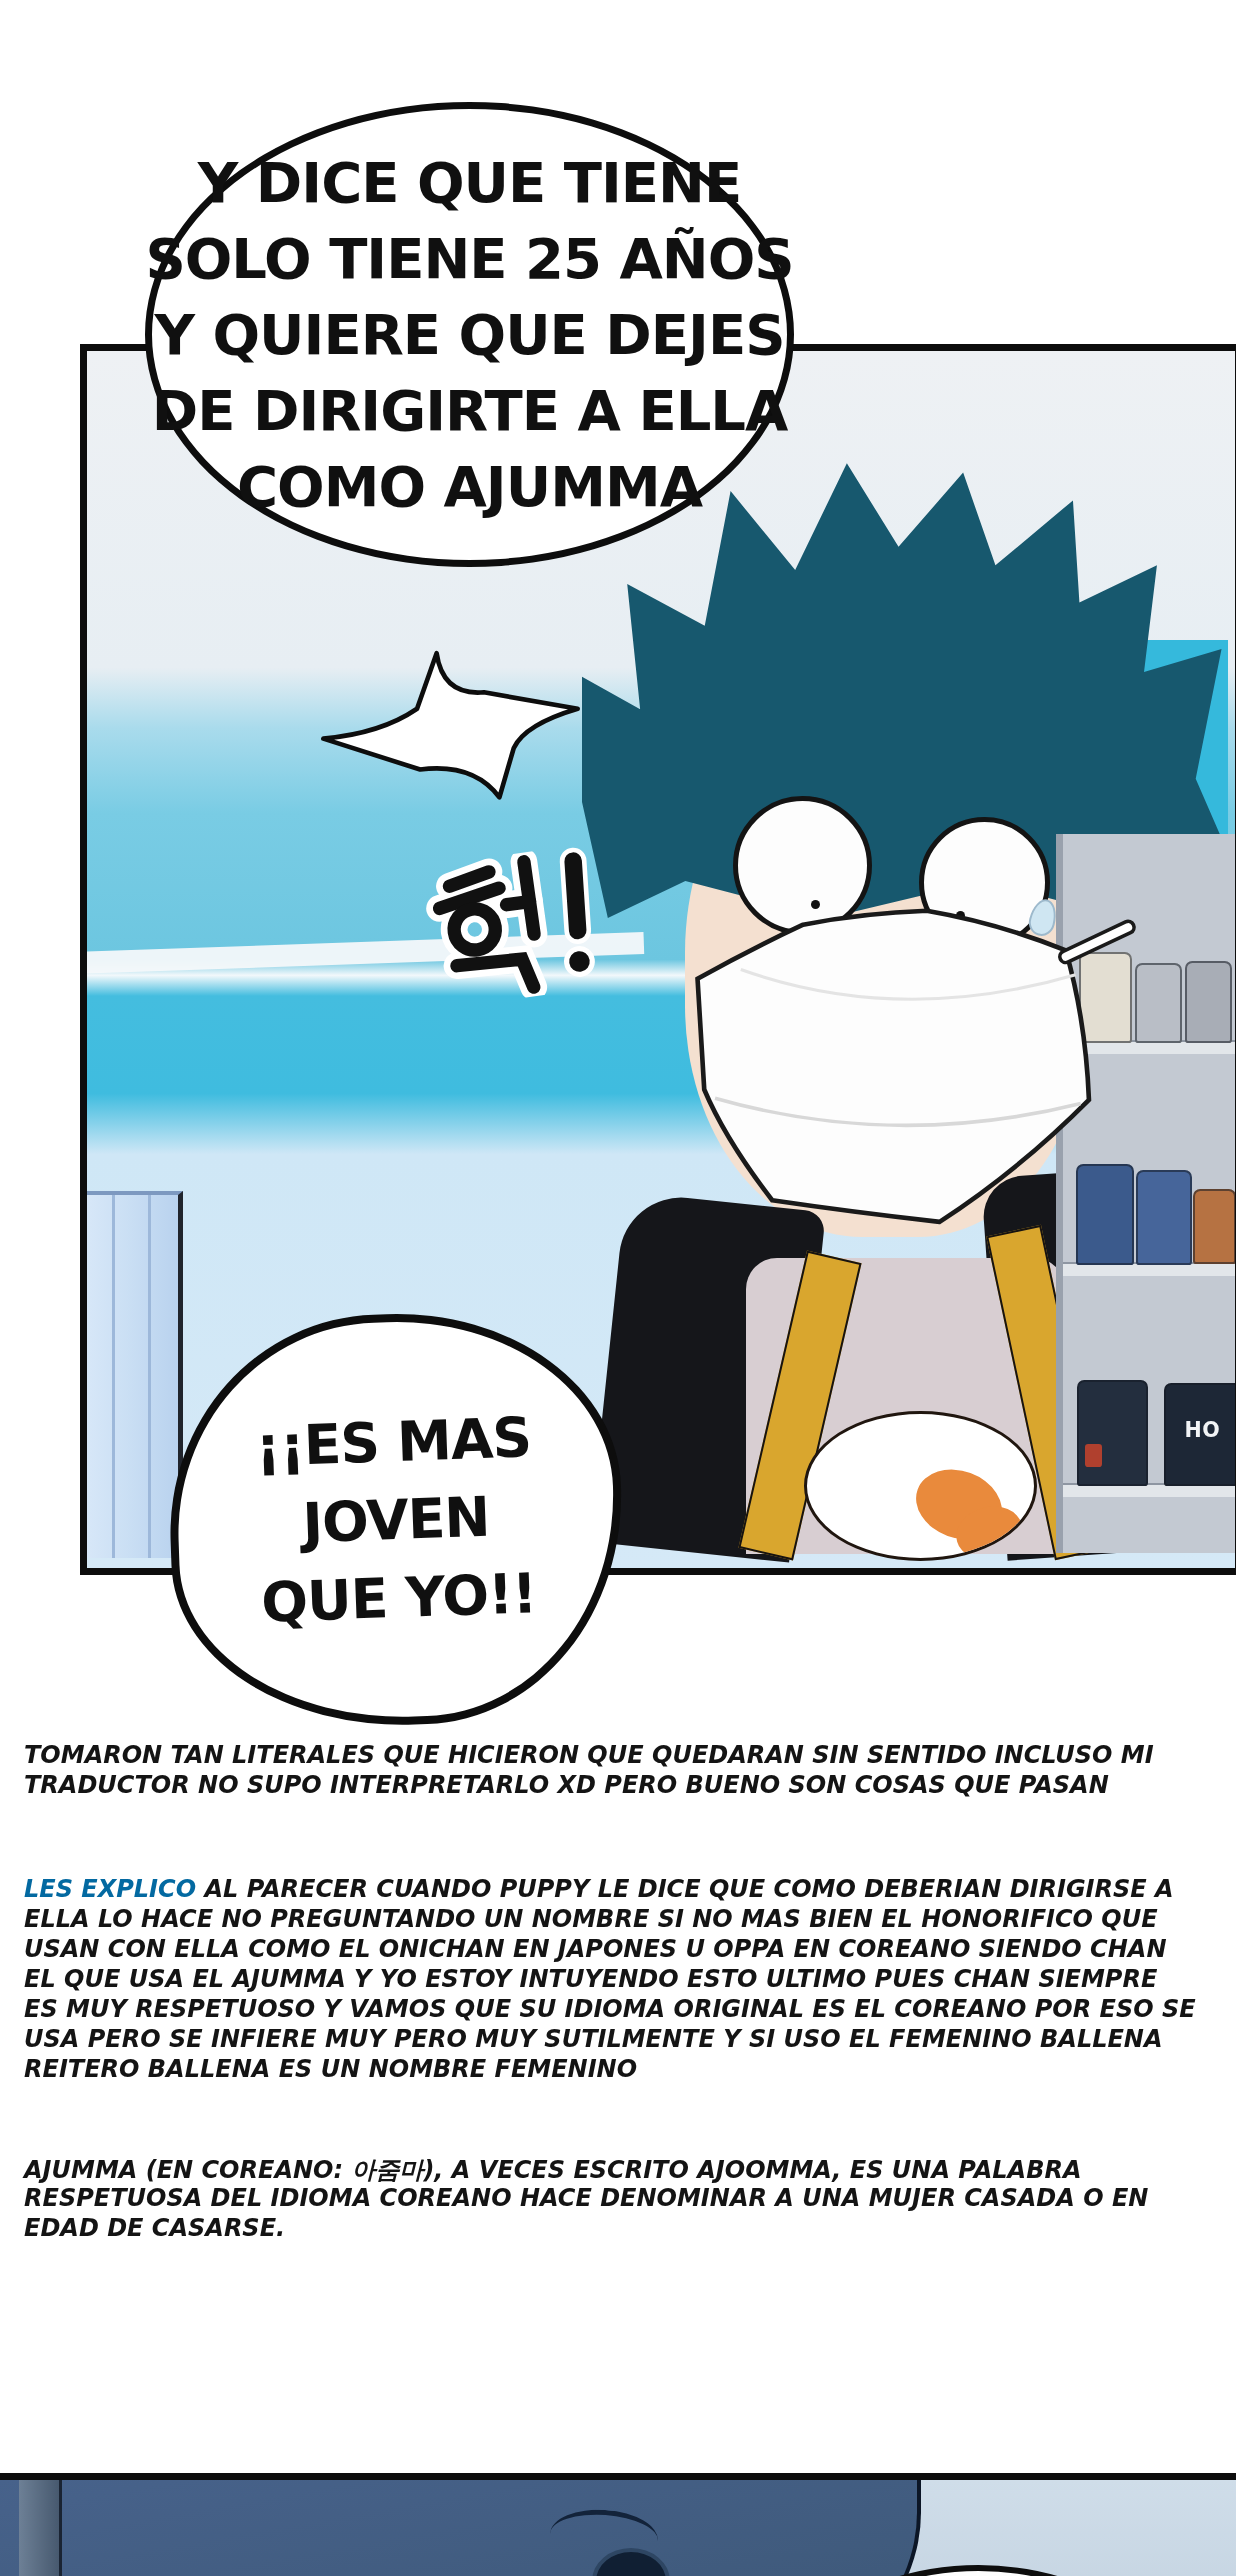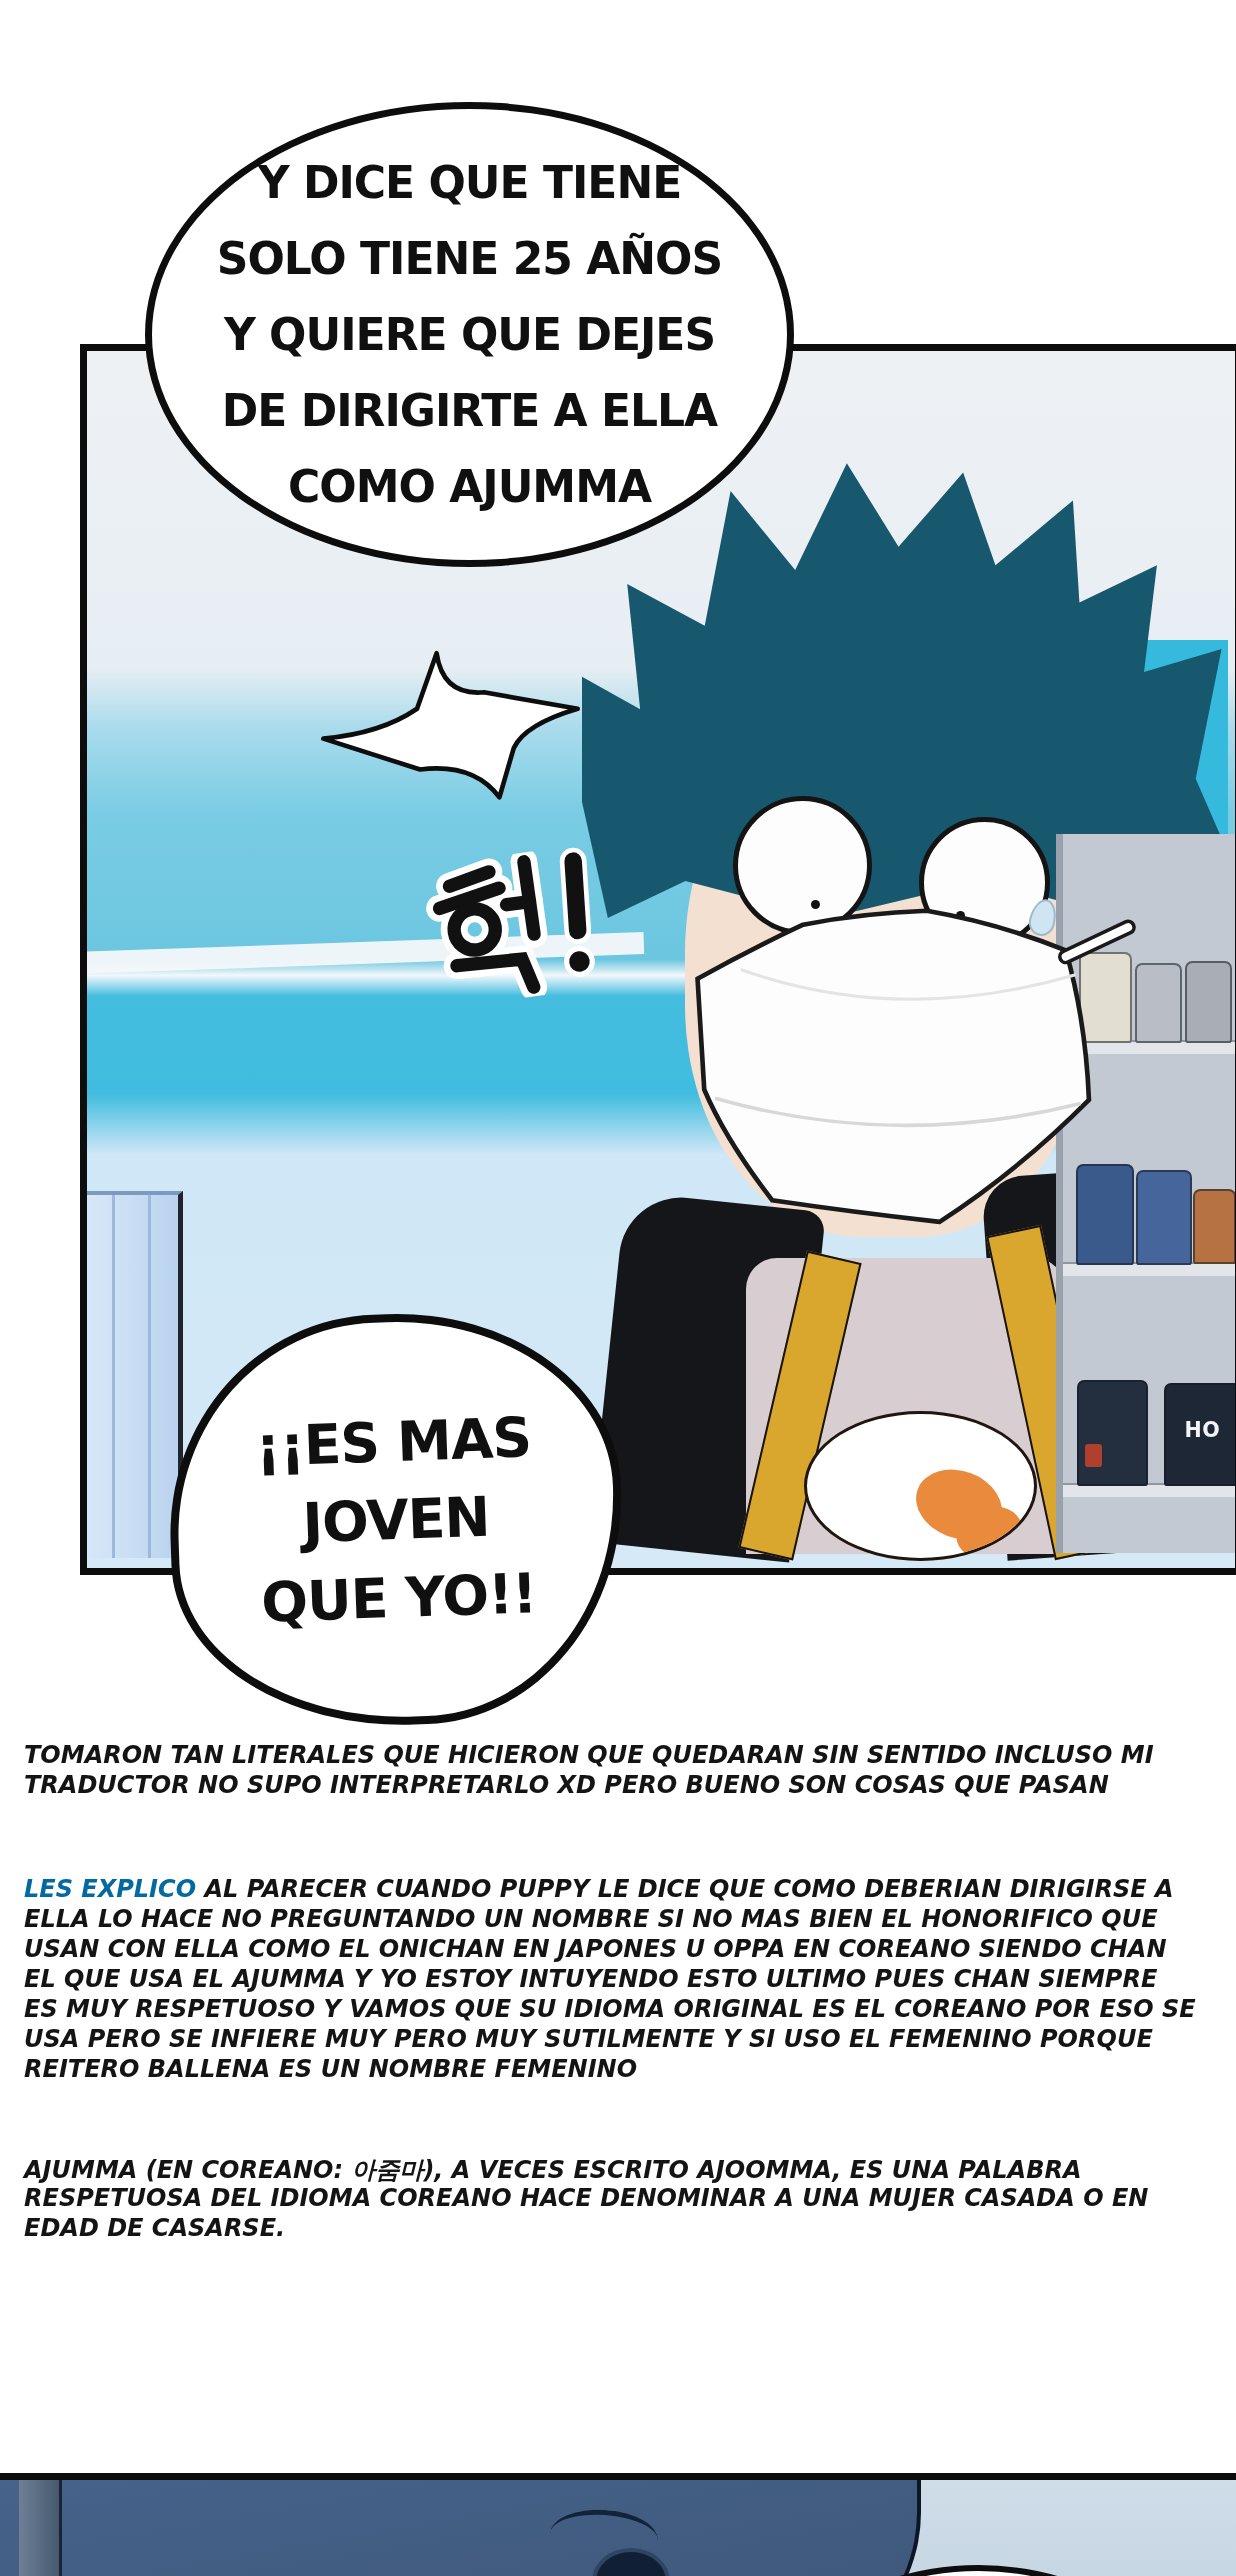--- a/index.html
+++ b/index.html
@@ -4,21 +4,21 @@
 <style>
   html,body{margin:0;padding:0;background:#ffffff;}
   #page{position:relative;width:1236px;height:3803px;background:#ffffff;overflow:hidden;
         font-family:"DejaVu Sans","Liberation Sans",sans-serif;}
   .abs{position:absolute;}
   
   .bubble{position:absolute;background:#ffffff;border:7.2px solid #0d0d0d;border-radius:50%;
           display:flex;flex-direction:column;align-items:center;justify-content:center;
           text-align:center;color:#101010;font-weight:bold;letter-spacing:-1px;z-index:10;}
   .bubble .ln{white-space:nowrap;}
-  #bubble-top{left:145px;top:102px;width:635px;height:451px;font-size:44px;line-height:76px;}
+  #bubble-top{left:145px;top:102px;width:635px;height:451px;font-size:56px;line-height:76px;}
   #bubble-yell{left:170px;top:1314px;width:436px;height:395px;font-size:55px;line-height:78px;
                border-width:8.2px;border-radius:48% 52% 46% 54% / 55% 45% 58% 42%;transform:rotate(-2deg);}
   #bubble-vaya{left:731px;top:2565px;width:483px;height:409px;font-size:50px;line-height:75px;border-width:6.7px;}
   
   #panel-1{left:80px;top:344px;width:1148px;height:1217px;border:7.2px solid #0d0d0d;z-index:1;
            background:linear-gradient(180deg,#eef1f4 0%,#e7eef3 26%,#a9dbec 31%,#79cce4 38%,
                       #6cc6e0 50%,#f2f8fb 51.3%,#44bddf 53%,#3fbcdf 61%,#cfe7f6 66%,#d5e9f7 100%);}
   #panel-1 .inner{position:absolute;inset:0;overflow:hidden;}
   .cyan-patch{left:964px;top:289px;width:177px;height:216px;background:#35b9dc;}
   .beam{left:-10.3px;top:591px;width:567px;height:21.6px;background:#f4f8fa;transform:rotate(-2deg);opacity:.95;}
@@ -182,21 +182,21 @@
   <div class="note" style="top:1741px;">
     <div class="nline">TOMARON TAN LITERALES QUE HICIERON QUE QUEDARAN SIN SENTIDO INCLUSO MI</div>
     <div class="nline">TRADUCTOR NO SUPO INTERPRETARLO XD PERO BUENO SON COSAS QUE PASAN</div>
   </div>
   <div class="note" style="top:1875px;">
     <div class="nline"><span class="red">LES EXPLICO</span><span> AL PARECER CUANDO PUPPY LE DICE QUE COMO DEBERIAN DIRIGIRSE A</span></div>
     <div class="nline">ELLA LO HACE NO PREGUNTANDO UN NOMBRE SI NO MAS BIEN EL HONORIFICO QUE</div>
     <div class="nline">USAN CON ELLA COMO EL ONICHAN EN JAPONES U OPPA EN COREANO SIENDO CHAN</div>
     <div class="nline">EL  QUE USA EL AJUMMA Y YO ESTOY INTUYENDO ESTO ULTIMO PUES CHAN SIEMPRE</div>
     <div class="nline">ES MUY RESPETUOSO Y VAMOS QUE SU IDIOMA ORIGINAL ES EL COREANO POR ESO SE</div>
-    <div class="nline">USA PERO SE INFIERE MUY PERO MUY SUTILMENTE Y SI USO EL FEMENINO PORQUE</div>
+    <div class="nline">USA PERO SE INFIERE MUY PERO MUY SUTILMENTE Y SI USO EL FEMENINO BALLENA</div>
     <div class="nline">REITERO BALLENA ES UN NOMBRE FEMENINO</div>
   </div>
   <div class="note" style="top:2154px;">
     <div class="nline">AJUMMA (EN COREANO: 아줌마), A VECES ESCRITO AJOOMMA, ES UNA PALABRA</div>
     <div class="nline">RESPETUOSA DEL IDIOMA COREANO HACE DENOMINAR A UNA MUJER CASADA O EN</div>
     <div class="nline">EDAD DE CASARSE.</div>
   </div>
 
   <div id="panel-2" class="abs">
     <div class="inner">

